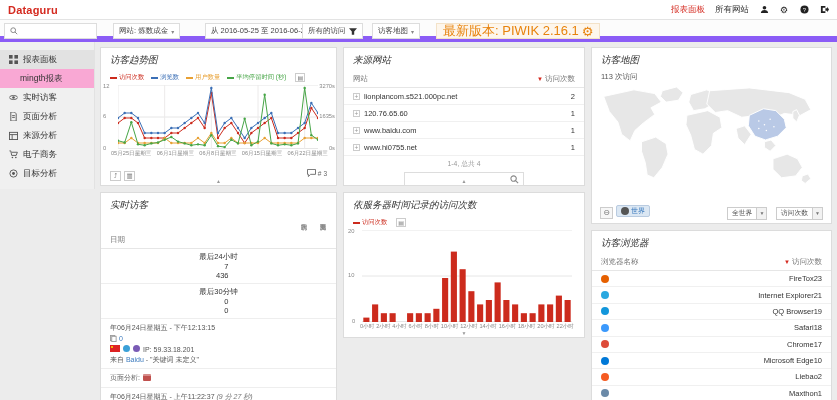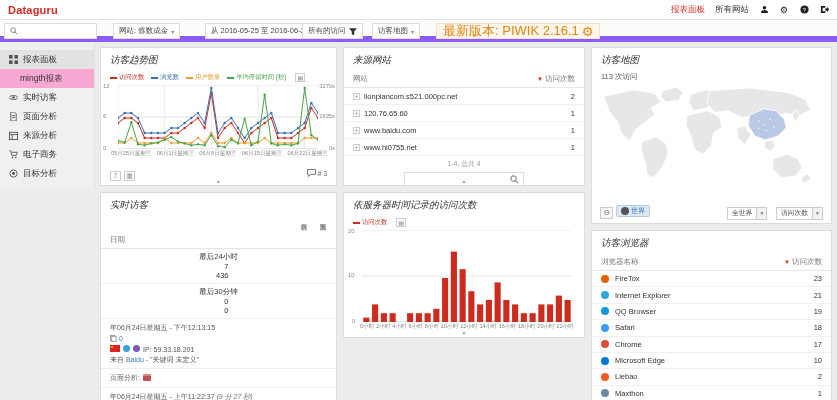--- a/index.html
+++ b/index.html
@@ -93,21 +93,21 @@
   .mapctl{display:flex;align-items:center;justify-content:space-between;padding:2px 8px 0;}
   .zbtn{width:13px;height:12px;border:1px solid #ccc;background:#f7f7f7;display:inline-flex;align-items:center;justify-content:center;color:#777;font-size:8px;cursor:pointer;}
   .wbtn{height:12px;border:1px solid #b9cbe0;background:#dbe7f3;border-radius:2px;display:inline-flex;align-items:center;gap:2px;font-size:7px;color:#3c7bbe;padding:0 4px;margin-left:3px;cursor:pointer;}
   .globe{width:8px;height:8px;border-radius:50%;background:#555;display:inline-block;}
   .msel{display:inline-flex;align-items:center;height:13px;border:1px solid #ccc;background:#fff;font-size:6.8px;color:#555;padding-left:4px;margin-left:4px;cursor:pointer;}
   .msel .cbox{width:10px;height:100%;border-left:1px solid #ccc;background:#f2f2f2;display:inline-flex;align-items:center;justify-content:center;color:#777;font-size:5px;margin-left:4px;}
 
   
   .panel-browsers{left:591px;top:188px;width:241px;height:206px;}
   .brow{display:flex;align-items:center;padding:3.2px 9px;border-bottom:1px solid #f0f0f0;font-size:7.5px;color:#333;cursor:pointer;}
-  .brow .nm{flex:1;}
+  .brow .nm{flex:1;text-align:right;}
   .bico{width:8px;height:8px;border-radius:50%;margin-right:6px;flex:0 0 8px;}
 </style>
 </head>
 <body>
 
 <div class="app">
 
   <div class="hdr">
     <div class="logo">Dataguru</div>
     <div class="hdr-right">

